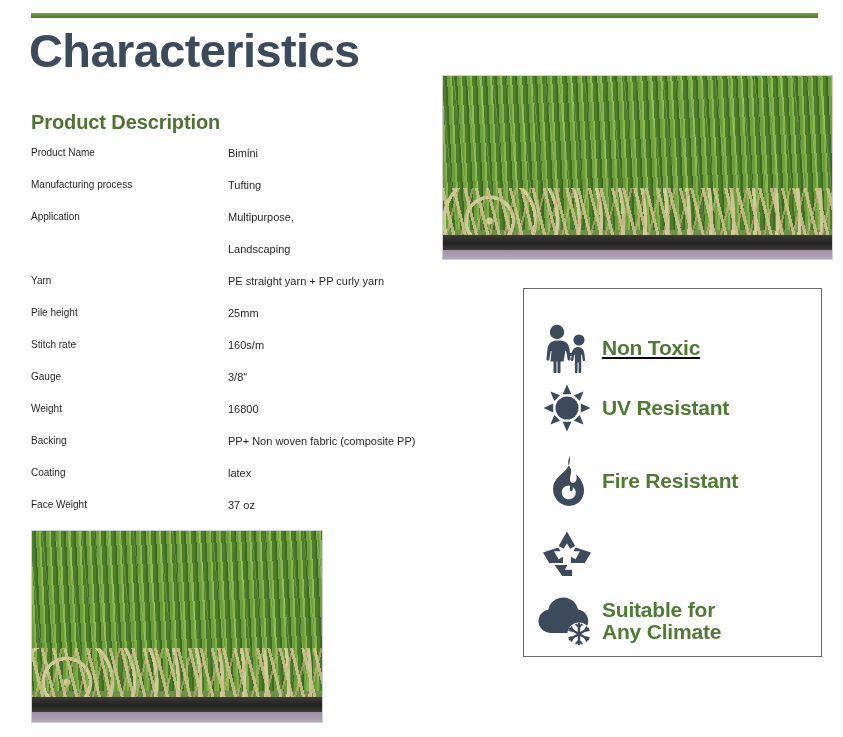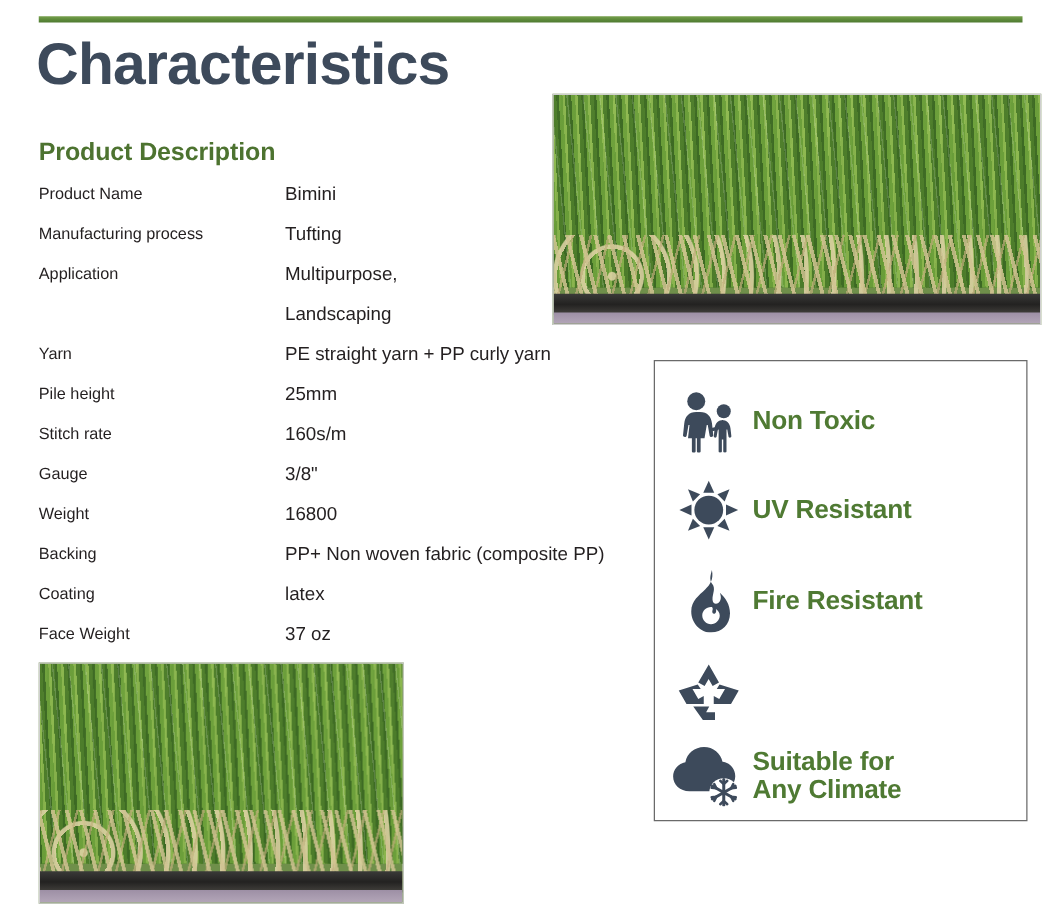--- a/index.html
+++ b/index.html
@@ -63,29 +63,29 @@
     width: 500px;
   }
   .spec-row {
     position: relative;
     height: 32px;
   }
   .spec-label {
     position: absolute;
     left: 0;
     top: 0;
-    font-size: 13px;
+    font-size: 10px;
     color: #231f20;
     white-space: nowrap;
   }
   .spec-value {
     position: absolute;
     left: 197px;
     top: 0;
-    font-size: 15px;
+    font-size: 11px;
     color: #231f20;
     white-space: nowrap;
   }
   .spec-value.cont {
     left: 197px;
   }
 
   
   .turf-photo {
     position: absolute;
@@ -280,21 +280,21 @@
 
   <div class="turf-photo" id="photo-bottom">
     <div class="turf-blades"></div>
     <div class="turf-thatch"></div>
     <div class="turf-backing"></div>
     <div class="turf-base"></div>
   </div>
 
   <div id="features-box">
 
-    <div class="feature-row" style="top:13px;">
+    <div class="feature-row" style="top:24px;text-decoration:underline;">
       <div class="feature-icon">
         <svg width="52" height="50" viewBox="0 0 52 50" fill="#3d4a5b">
           <circle cx="16" cy="9" r="7.2"></circle>
           <path d="M16 17.5c-6 0-9 3.6-9.6 9.2l-1 9.4c-.2 1.7 2.6 2.1 2.9.4l1.5-8.5h.8l-1.2 10.6h3.1v10.3c0 2 3 2 3 0V38.6h1v10.3c0 2 3 2 3 0V38.6h3.1L24.4 28h.8l1.5 8.5c.3 1.7 3.1 1.3 2.9-.4l-1-9.4c-.6-5.6-3.6-9.2-9.6-9.2z"></path>
           <circle cx="38" cy="17" r="5.6"></circle>
           <path d="M38 24c-4.6 0-6.9 2.6-7.3 6.7l-.7 6.2c-.1 1.4 2.1 1.7 2.3.3l1-5.6h.6v17.3c0 1.7 2.6 1.7 2.6 0v-9.3h1.1v9.3c0 1.7 2.6 1.7 2.6 0V31.6h.6l1 5.6c.2 1.4 2.4 1.1 2.3-.3l-.7-6.2c-.5-4.1-2.8-6.7-7.4-6.7z"></path>
           <path d="M27.5 30.5 33 29.2l.6 2.7-5.6 1.3z"></path>
         </svg>
       </div>
       <div class="feature-label">Non Toxic</div>

